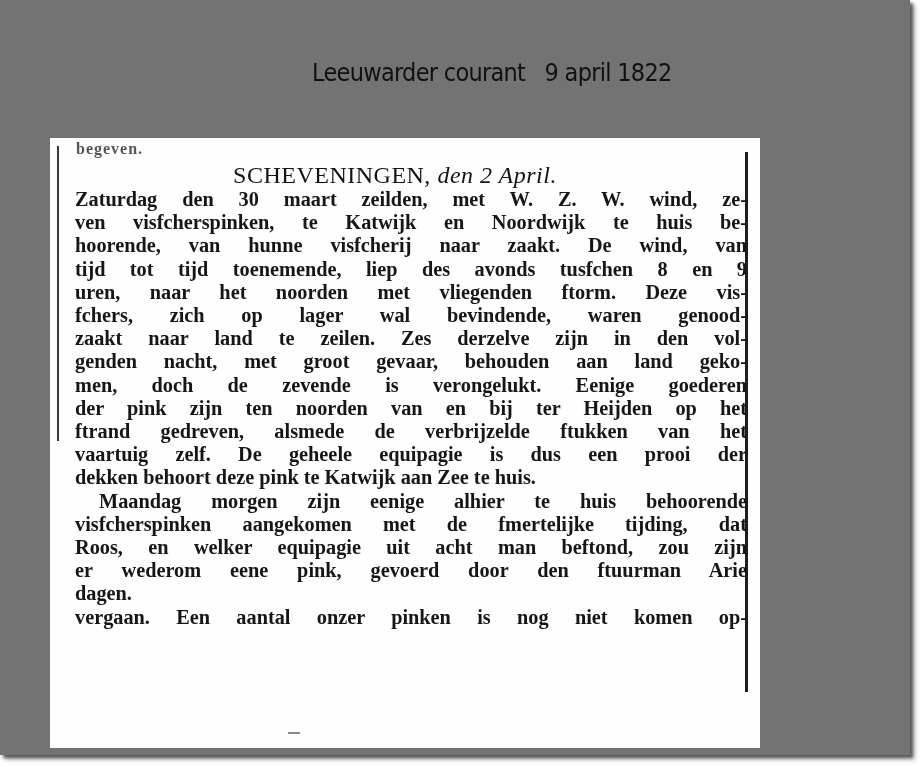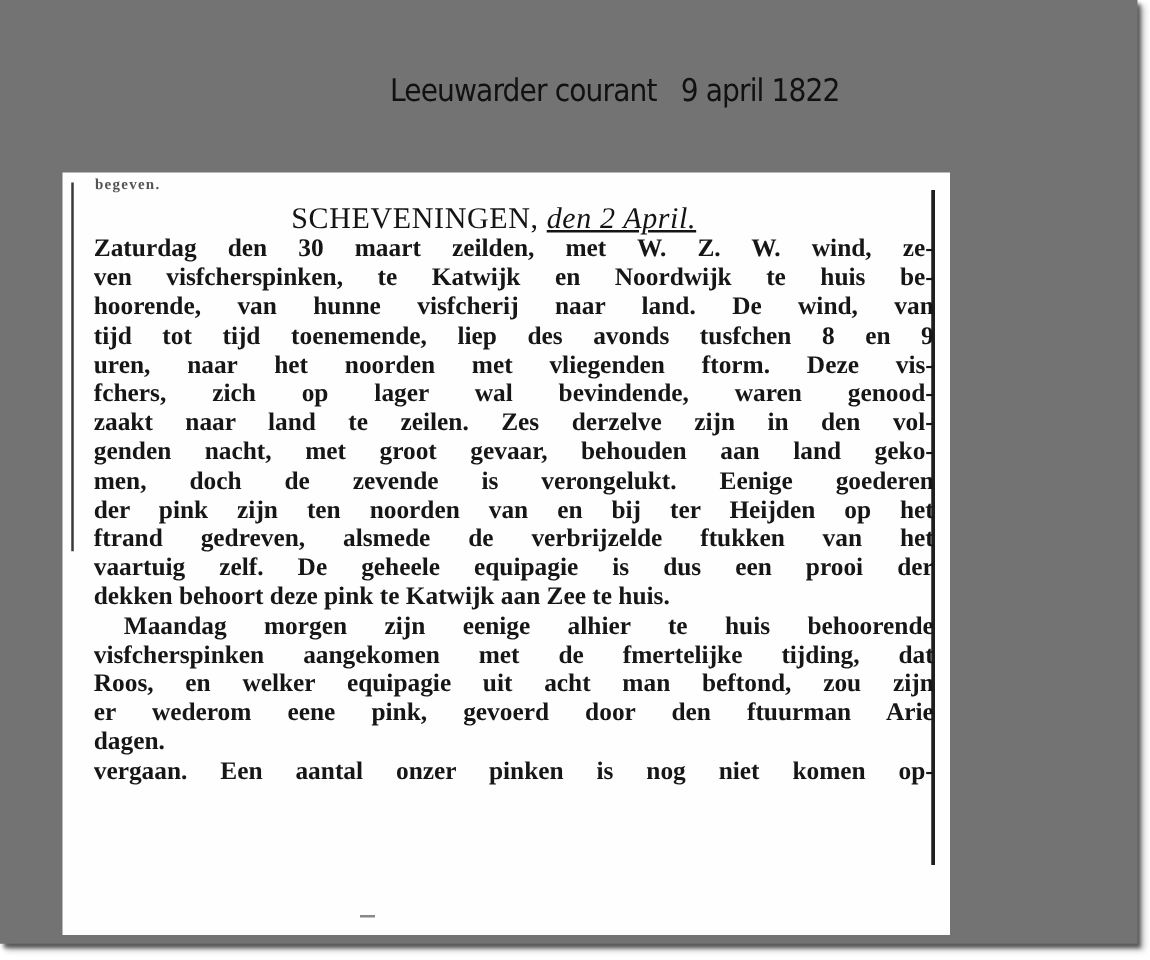--- a/index.html
+++ b/index.html
@@ -29,27 +29,27 @@
     .rule-left {
       position: absolute; left: 7px; top: 8px; width: 2px; height: 295px;
       background: #3a3a3a;
     }
     .rule-right {
       position: absolute; left: 695px; top: 14px; width: 3px; height: 540px;
       background: #1e1e1e;
     }
     .top-fragment {
       position: absolute; left: 26px; top: 2px;
-      font-size: 12px; font-weight: bold; color: #555; letter-spacing: 1px;
+      font-size: 16px; font-weight: bold; color: #555; letter-spacing: 1px;
     }
     .headline {
       position: absolute; left: 0; width: 690px; top: 24px;
       text-align: center; font-size: 24px; color: #141414; letter-spacing: 0.5px;
     }
-    .headline .dateline { font-style: italic; text-decoration: underline; }
+    .headline .dateline { font-style: italic; }
     .body-text {
       position: absolute; left: 25px; top: 50px; width: 672px;
       font-size: 20.3px; line-height: 23.2px; color: #161616;
       font-weight: bold; text-align: justify;
     }
     .body-text .line {
       display: block; white-space: nowrap; text-align-last: justify;
       text-align: justify; overflow: hidden;
     }
     .body-text .line.last { text-align-last: left; }
@@ -73,21 +73,21 @@
     <div class="top-fragment">begeven.</div>
 
     <div class="headline">
       <span>SCHEVENINGEN,</span>
       <span class="dateline">den 2 April.</span>
     </div>
 
     <div class="body-text">
       <span class="line">Zaturdag den 30 maart zeilden, met W. Z. W. wind, ze-</span>
       <span class="line">ven visfcherspinken, te Katwijk en Noordwijk te huis be-</span>
-      <span class="line">hoorende, van hunne visfcherij naar land. De wind, van</span>
+      <span class="line">hoorende, van hunne visfcherij naar zaakt. De wind, van</span>
       <span class="line">tijd tot tijd toenemende, liep des avonds tusfchen 8 en 9</span>
       <span class="line">uren, naar het noorden met vliegenden ftorm. Deze vis-</span>
       <span class="line">fchers, zich op lager wal bevindende, waren genood-</span>
       <span class="line">zaakt naar land te zeilen. Zes derzelve zijn in den vol-</span>
       <span class="line">genden nacht, met groot gevaar, behouden aan land geko-</span>
       <span class="line">men, doch de zevende is verongelukt. Eenige goederen</span>
       <span class="line">der pink zijn ten noorden van en bij ter Heijden op het</span>
       <span class="line">ftrand gedreven, alsmede de verbrijzelde ftukken van het</span>
       <span class="line">vaartuig zelf. De geheele equipagie is dus een prooi der</span>
       <span class="line last">dekken behoort deze pink te Katwijk aan Zee te huis.</span>

